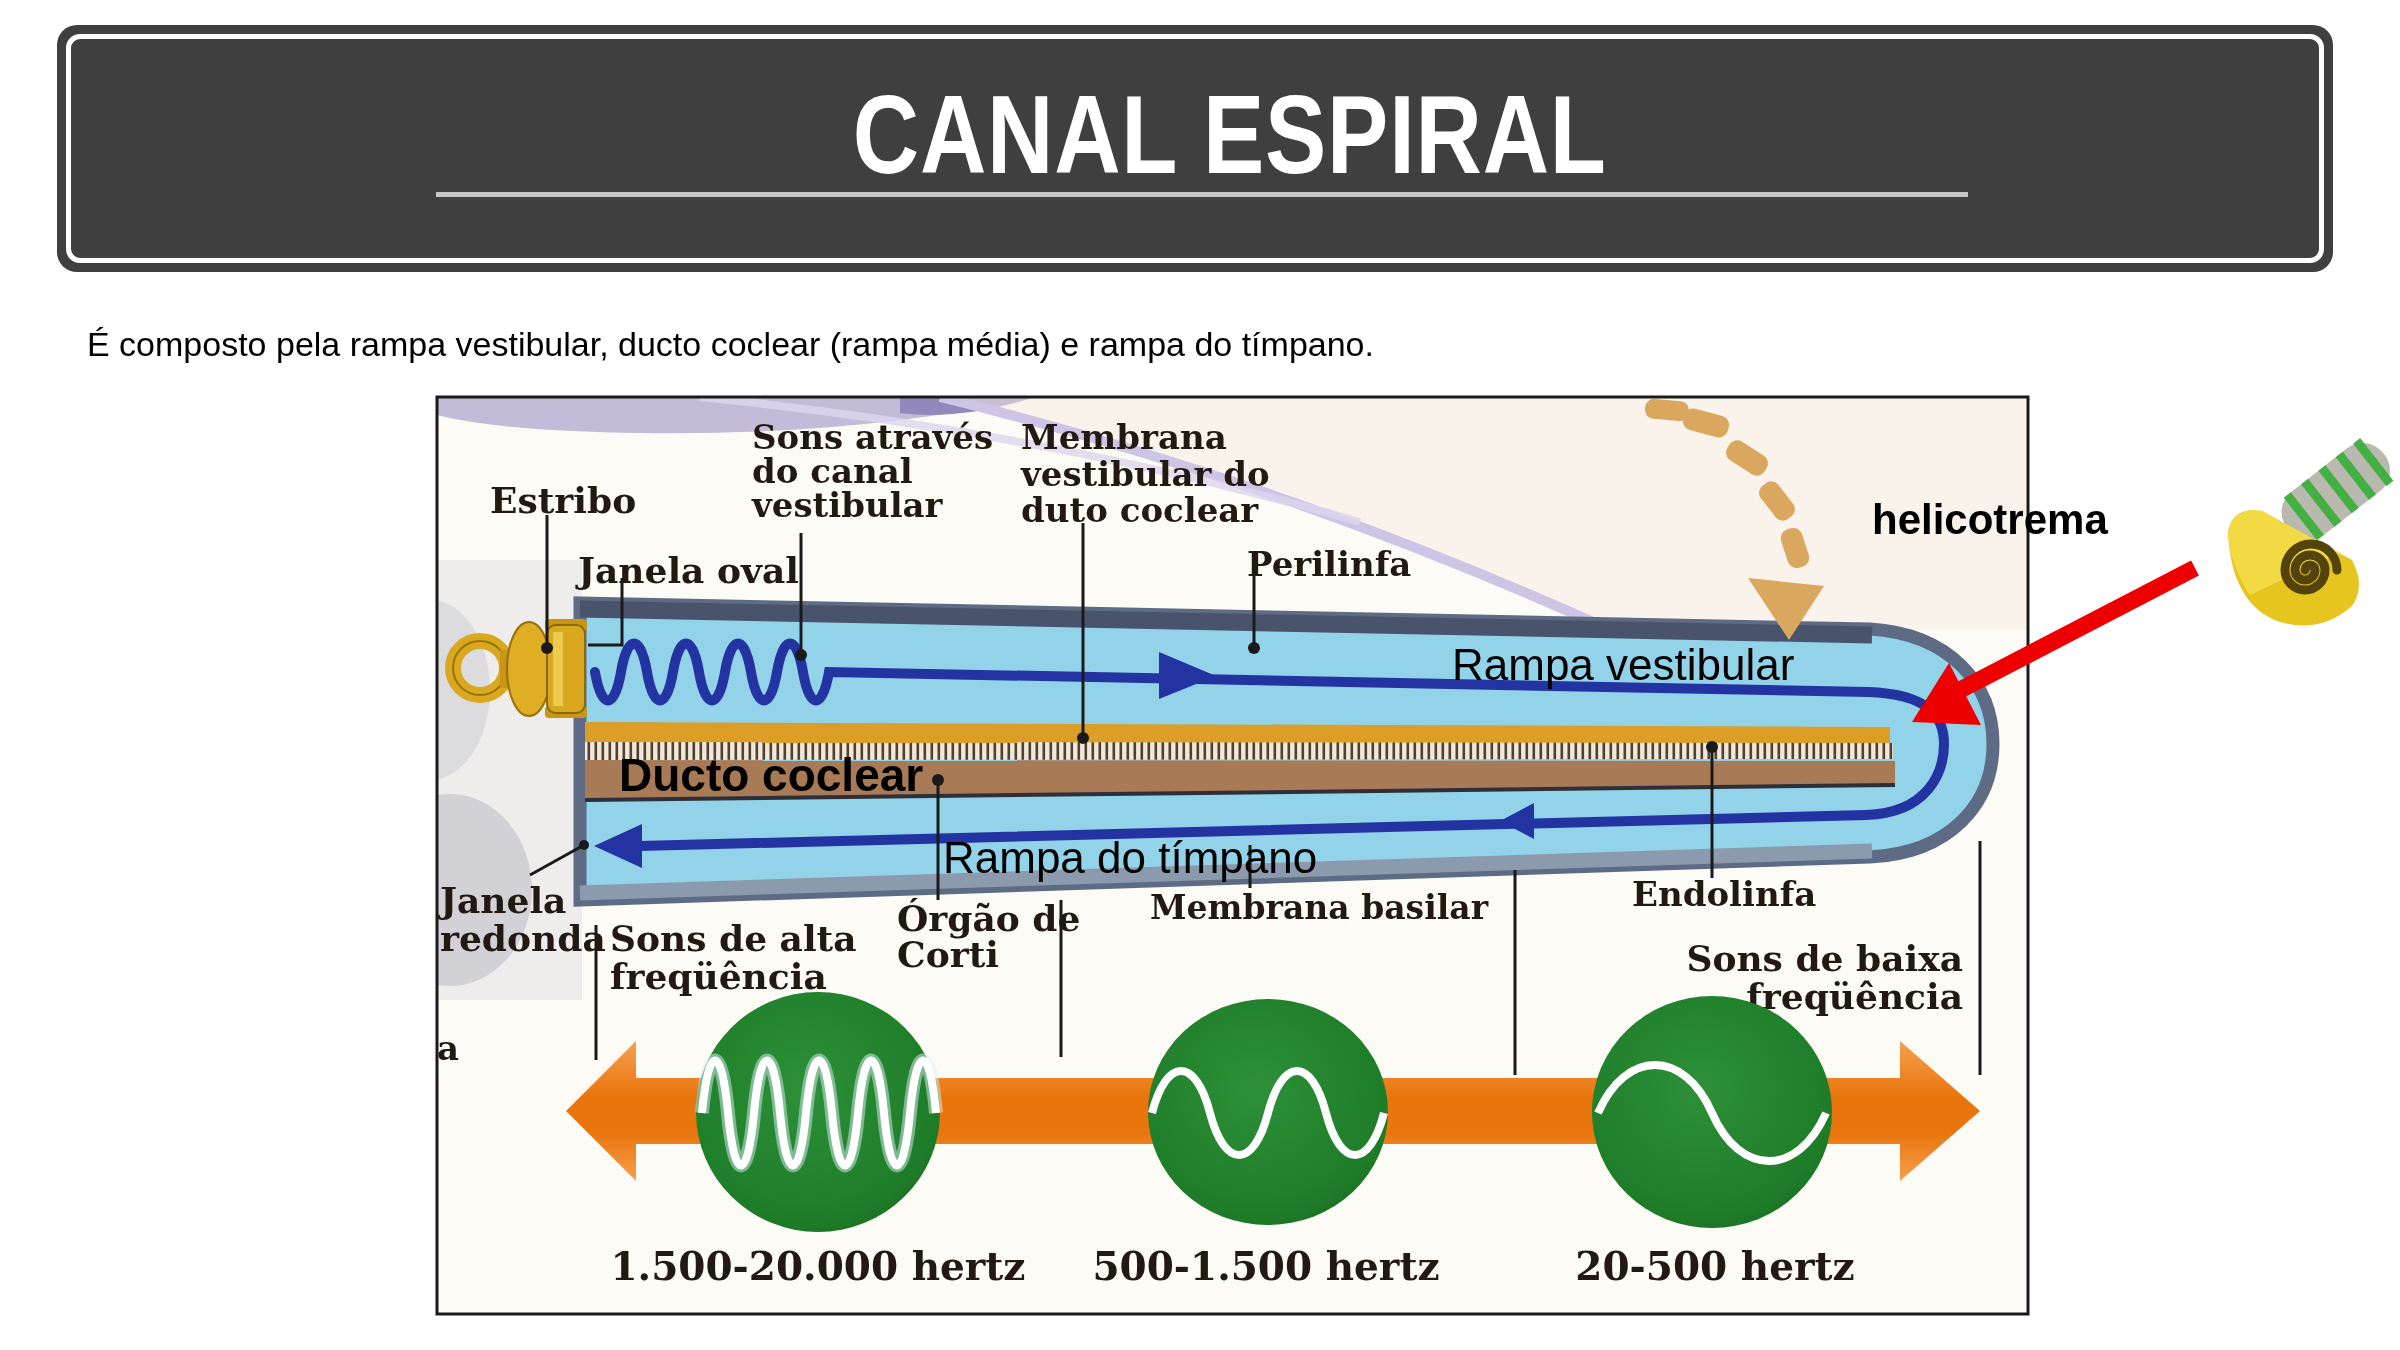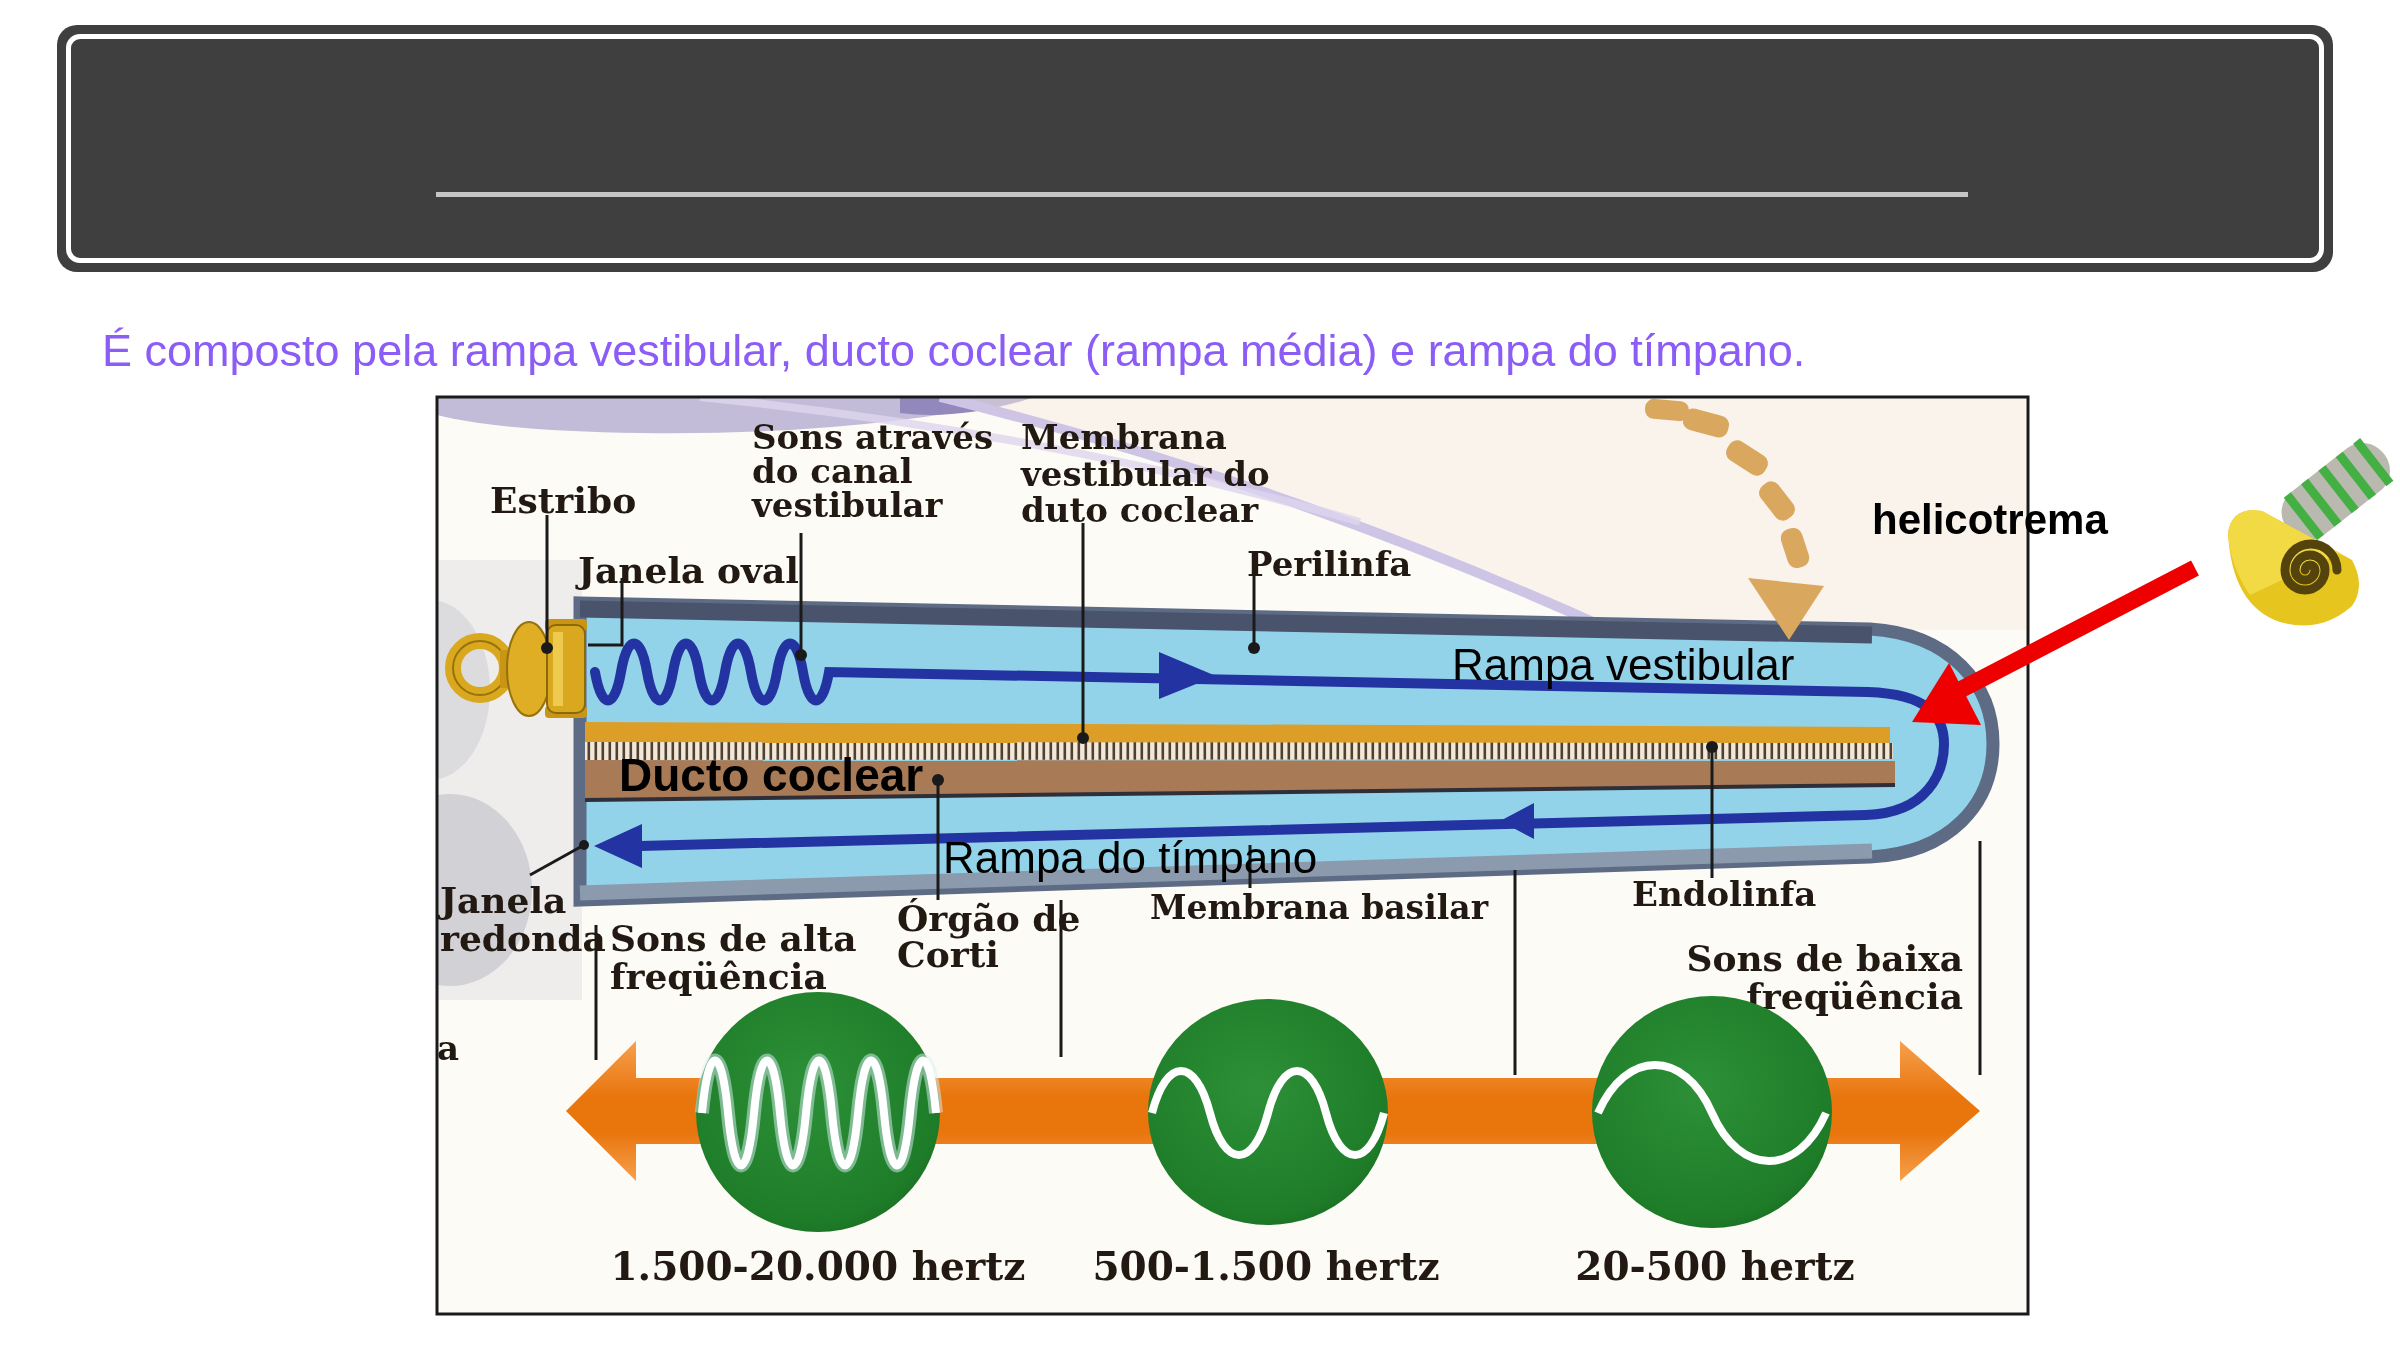--- a/index.html
+++ b/index.html
@@ -10,33 +10,36 @@
   .hdr{position:absolute;left:57px;top:25px;width:2276px;height:247px;
        background:#3f3f3f;border-radius:20px;}
   .hdr-inner{position:absolute;left:9px;top:9px;right:9px;bottom:9px;
        border:5px solid #ffffff;border-radius:14px;}
   .title-wrap{position:absolute;left:0;top:54px;width:100%;text-align:center;padding-left:70px;box-sizing:border-box;}
   .title{display:inline-block;color:#ffffff;font-weight:bold;font-size:112px;line-height:1;
        letter-spacing:1px;transform:scaleX(0.82);transform-origin:center;}
   .underline{position:absolute;left:436px;top:192px;width:1532px;height:5px;background:#c6c6c6;}
 
   
-  .bodytext{position:absolute;left:102px;top:324px;font-size:45px;color:#8b5cf6;line-height:1.2;}
+  .bodytext{position:absolute;left:87px;top:324px;font-size:34px;color:#000000;line-height:1.2;}
 
   
   .diagram-svg{position:absolute;left:0;top:0;width:2400px;height:1350px;}
 
   .lbl{font-family:"DejaVu Serif", serif;font-weight:bold;fill:#221a12;}
   .ovl{font-family:"Liberation Sans", sans-serif;fill:#000000;}
 </style>
 </head>
 <body>
 
 <div class="hdr">
   <div class="hdr-inner"></div>
+  <div class="title-wrap">
+    <span class="title">CANAL ESPIRAL</span>
+  </div>
 </div>
 <div class="underline"></div>
 
 <div class="bodytext">É composto pela rampa vestibular, ducto coclear (rampa média) e rampa do tímpano.</div>
 
 <svg class="diagram-svg" viewBox="0 0 2400 1350" xmlns="http://www.w3.org/2000/svg">
 
   <defs>
     <clipPath id="diagclip">
         <rect x="437" y="397" width="1591" height="917"></rect>

